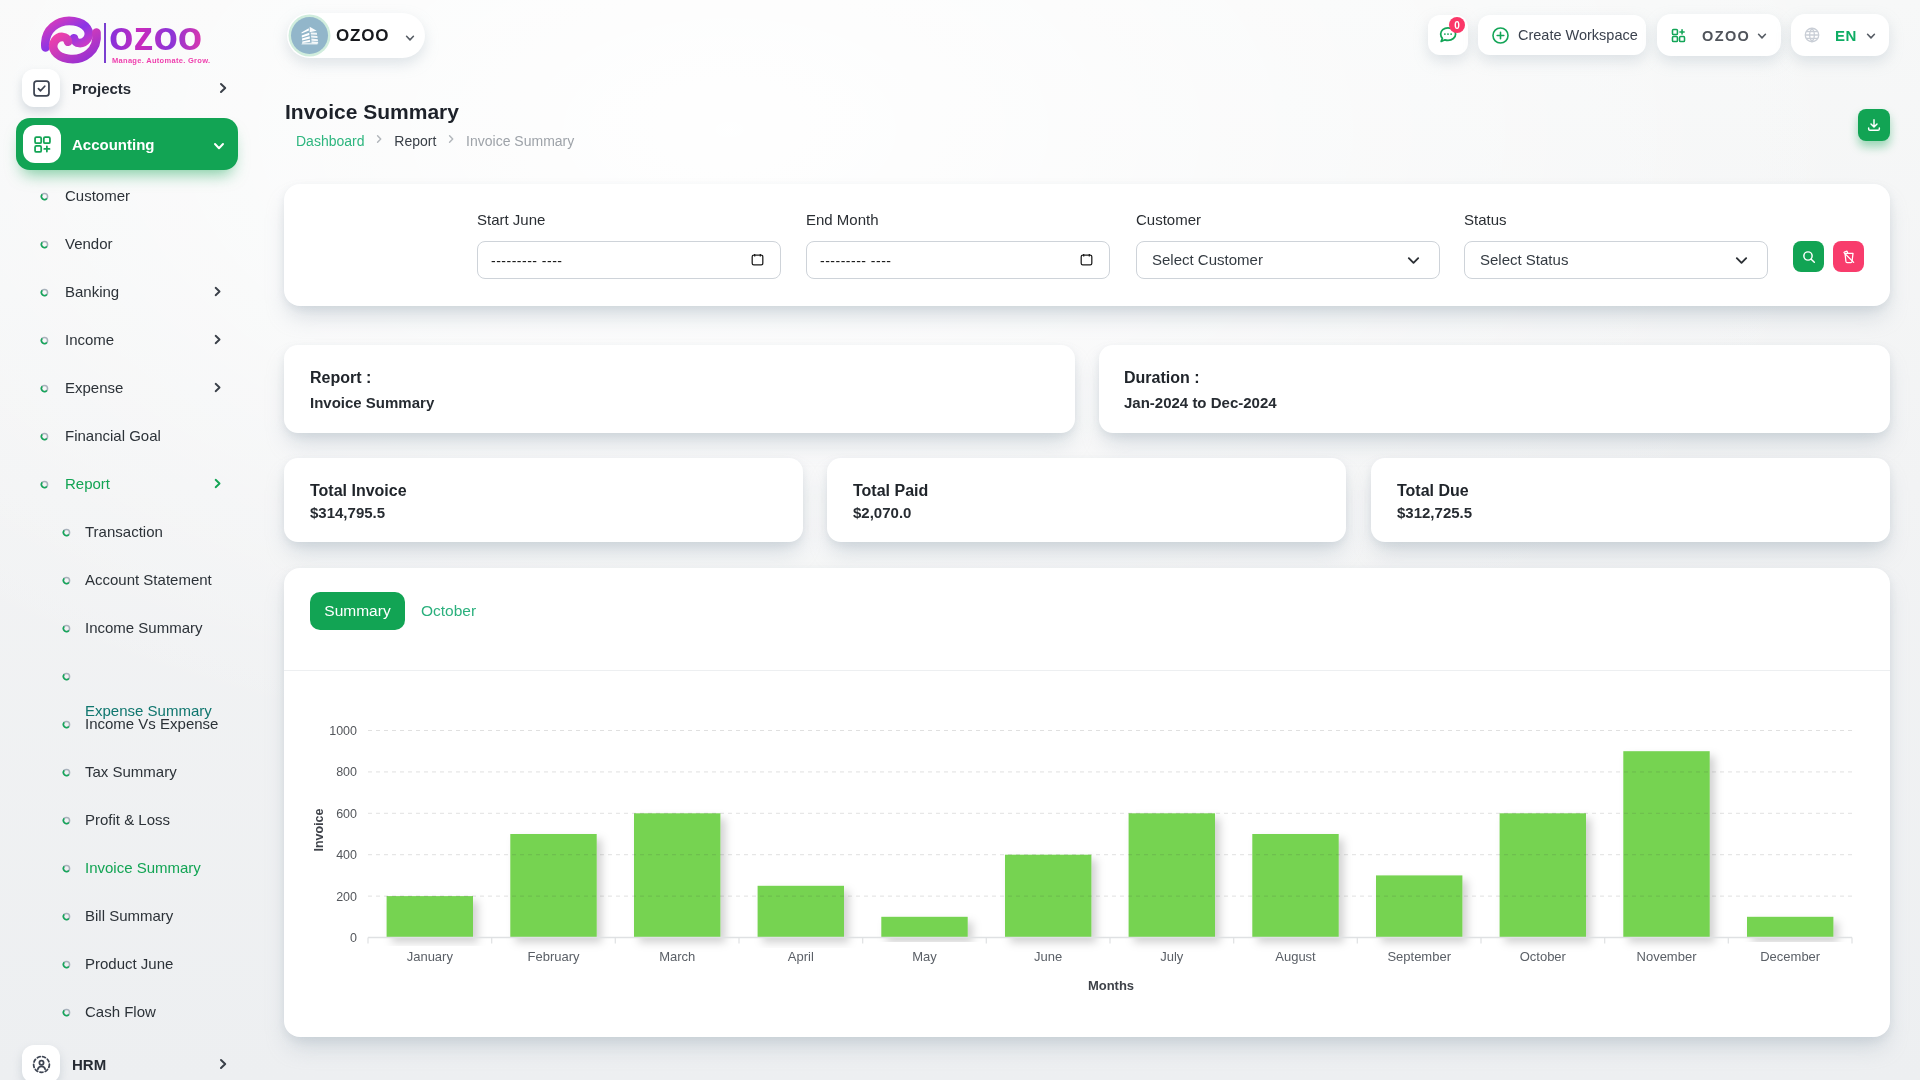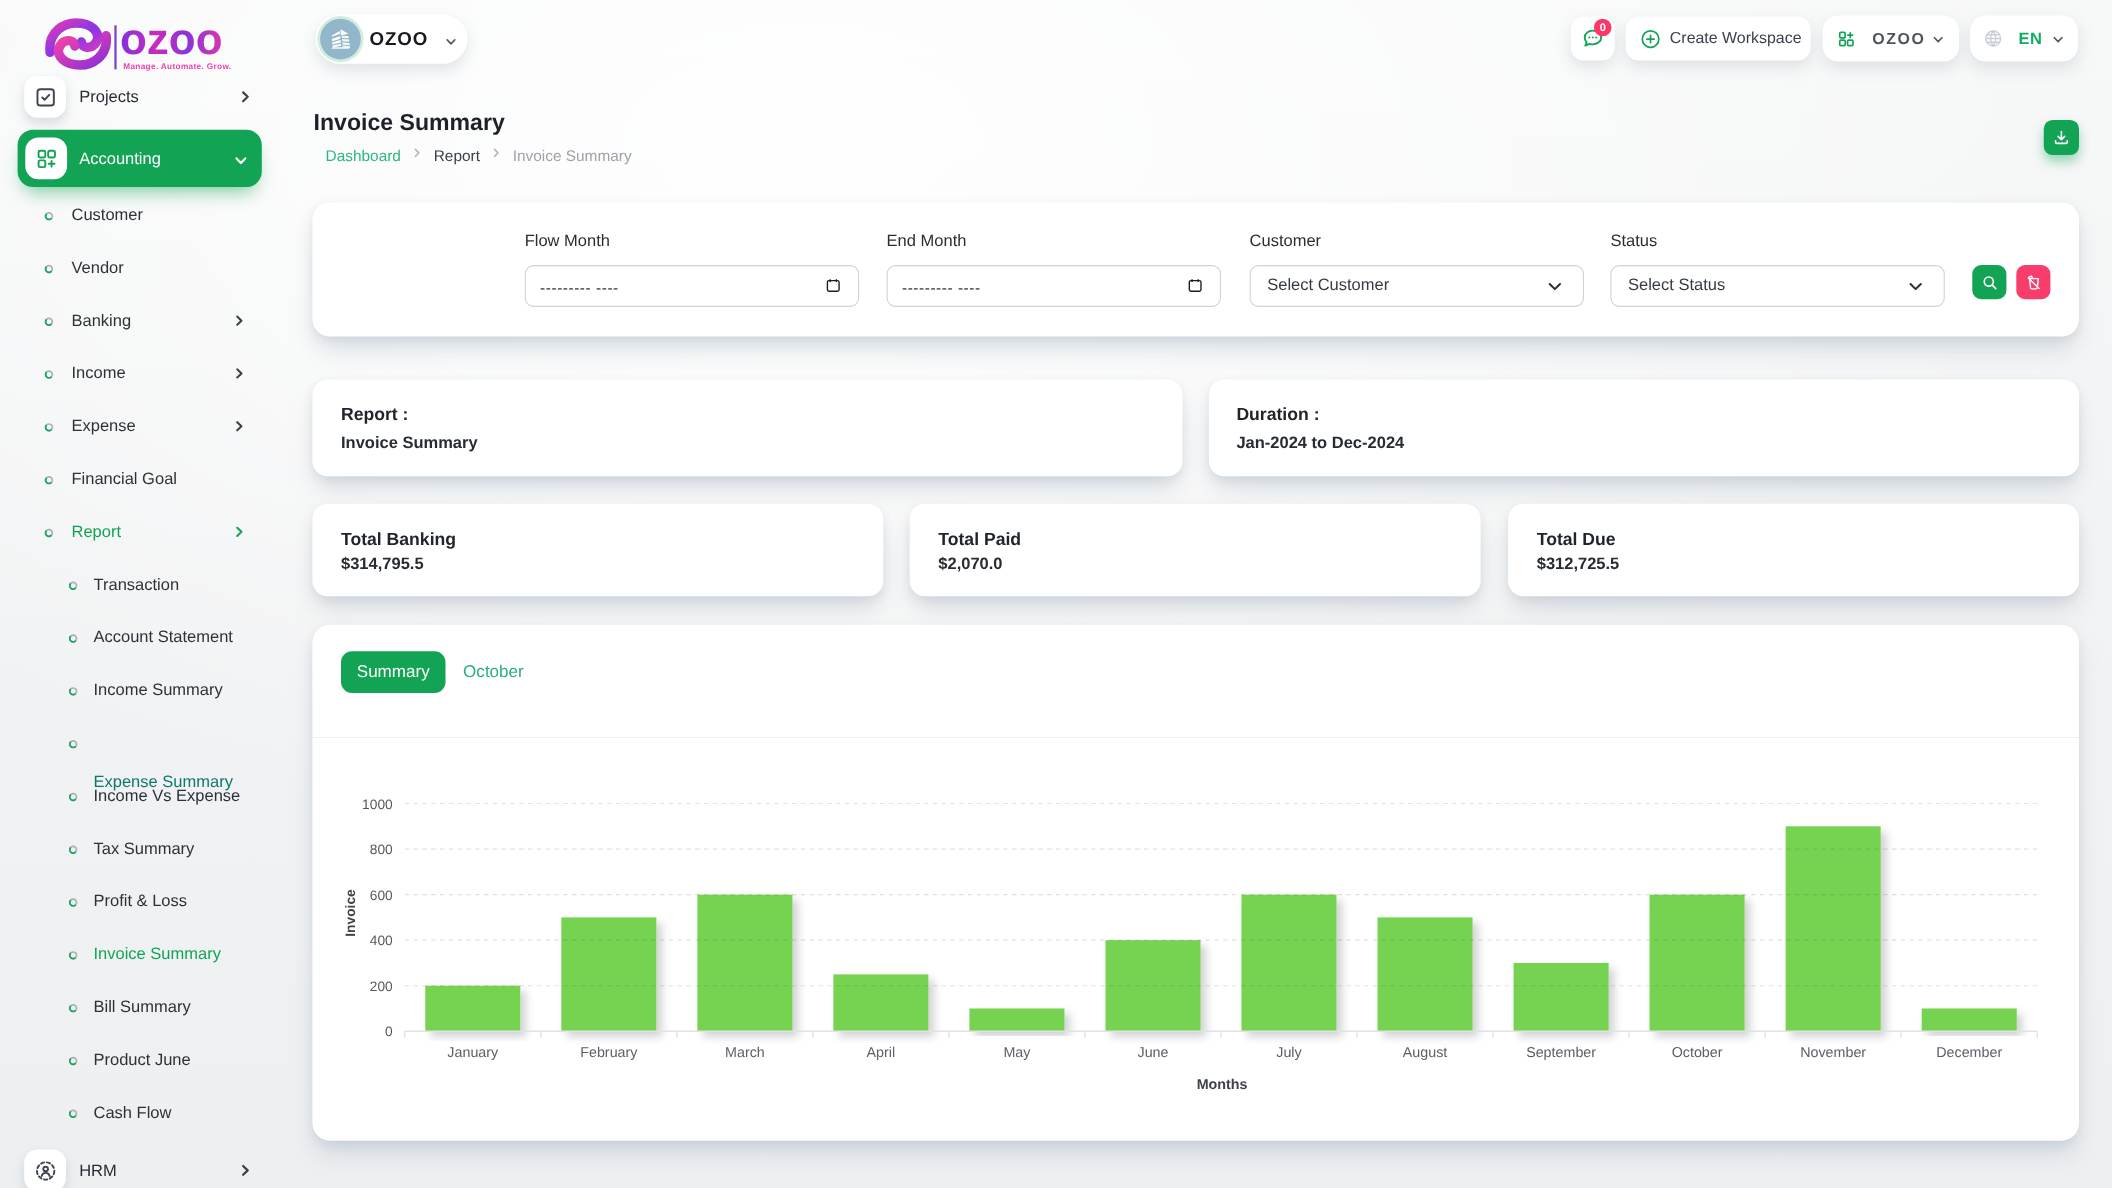--- a/index.html
+++ b/index.html
@@ -9,21 +9,21 @@
     background:
       radial-gradient(1700px 950px at 38% 12%, rgba(255,255,255,.95) 0%, rgba(255,255,255,0) 68%),
       linear-gradient(180deg,#f7f8f8 0%, #f2f3f4 45%, #edeff1 100%);
     position:relative; color:#23272e;
   }
   .abs { position:absolute; }
   .card { position:absolute; background:#fff; border-radius:16px;
           box-shadow:0 14px 22px -5px rgba(160,173,186,.42), 0 3px 9px rgba(160,173,186,.2); }
   .icbox { position:absolute; width:38px; height:38px; background:#fff; border-radius:12px;
            box-shadow:0 5px 10px rgba(170,182,194,.45); display:flex; align-items:center; justify-content:center; }
-  .mitem { position:absolute; font-size:15px; font-weight:400; color:#272c34; }
+  .mitem { position:absolute; font-size:15px; font-weight:700; color:#272c34; }
   .sitem { position:absolute; font-size:15px; color:#2c3238; }
   .chev  { position:absolute; }
   .hbox { position:absolute; background:#fff; border-radius:13px;
           box-shadow:0 6px 14px rgba(170,182,194,.35); display:flex; align-items:center; }
 </style>
 </head>
 <body>
 
 <div id="sidebar" class="abs" style="left:0;top:0;width:260px;height:1080px;">
 
@@ -272,21 +272,21 @@
 
 <div class="abs" style="left:1858px;top:109px;width:32px;height:32px;border-radius:8px;background:#12a454;
      box-shadow:0 6px 10px rgba(18,164,84,.4);display:flex;align-items:center;justify-content:center;">
   <svg width="16" height="16" viewBox="0 0 24 24" fill="none" stroke="#fff" stroke-width="2.2" stroke-linecap="round" stroke-linejoin="round">
     <path d="M12 4v10M7.5 10.5L12 15l4.5-4.5"></path>
       <path d="M4 16.5V18a2 2 0 0 0 2 2h12a2 2 0 0 0 2-2v-1.5"></path>
   </svg>
 </div>
 
 <div class="card" style="left:284px;top:184px;width:1606px;height:122px;"></div>
-<div class="abs" style="left:477px;top:211px;font-size:15px;color:#2a2e33;">Flow Month</div>
+<div class="abs" style="left:477px;top:211px;font-size:15px;color:#2a2e33;">Start June</div>
 <div class="abs" style="left:806px;top:211px;font-size:15px;color:#2a2e33;">End Month</div>
 <div class="abs" style="left:1136px;top:211px;font-size:15px;color:#2a2e33;">Customer</div>
 <div class="abs" style="left:1464px;top:211px;font-size:15px;color:#2a2e33;">Status</div>
 
 <div class="abs" style="left:477px;top:241px;width:304px;height:38px;border:1px solid #ced3d9;border-radius:8px;background:#fff;"></div>
 <div class="abs" style="left:491px;top:253px;font-size:14px;color:#1e1e1e;letter-spacing:.5px;">--------- ----</div>
 <svg class="abs" style="left:750px;top:252px;" width="15" height="15" viewBox="0 0 24 24" fill="none" stroke="#1c1c1c" stroke-width="2">
     <rect x="3.5" y="5" width="17" height="15.5" rx="2.5"></rect>
     <path d="M7.5 3v4M16.5 3v4"></path>
   </svg>
@@ -325,21 +325,21 @@
 <div class="card" style="left:284px;top:345px;width:791px;height:88px;border-radius:14px;"></div>
 <div class="card" style="left:1099px;top:345px;width:791px;height:88px;border-radius:14px;"></div>
 <div class="abs" style="left:310px;top:369px;font-size:16px;font-weight:700;color:#20252b;">Report :</div>
 <div class="abs" style="left:310px;top:394px;font-size:15px;font-weight:700;color:#272c32;">Invoice Summary</div>
 <div class="abs" style="left:1124px;top:369px;font-size:16px;font-weight:700;color:#20252b;">Duration :</div>
 <div class="abs" style="left:1124px;top:394px;font-size:15px;font-weight:700;color:#272c32;">Jan-2024 to Dec-2024</div>
 
 <div class="card" style="left:284px;top:458px;width:519px;height:84px;border-radius:14px;"></div>
 <div class="card" style="left:827px;top:458px;width:519px;height:84px;border-radius:14px;"></div>
 <div class="card" style="left:1371px;top:458px;width:519px;height:84px;border-radius:14px;"></div>
-<div class="abs" style="left:310px;top:482px;font-size:16px;font-weight:700;color:#20252b;">Total Banking</div>
+<div class="abs" style="left:310px;top:482px;font-size:16px;font-weight:700;color:#20252b;">Total Invoice</div>
 <div class="abs" style="left:310px;top:504px;font-size:15px;font-weight:700;color:#272c32;">$314,795.5</div>
 <div class="abs" style="left:853px;top:482px;font-size:16px;font-weight:700;color:#20252b;">Total Paid</div>
 <div class="abs" style="left:853px;top:504px;font-size:15px;font-weight:700;color:#272c32;">$2,070.0</div>
 <div class="abs" style="left:1397px;top:482px;font-size:16px;font-weight:700;color:#20252b;">Total Due</div>
 <div class="abs" style="left:1397px;top:504px;font-size:15px;font-weight:700;color:#272c32;">$312,725.5</div>
 
 <div class="card" style="left:284px;top:568px;width:1606px;height:469px;"></div>
 <div class="abs" style="left:310px;top:592px;width:95px;height:38px;border-radius:10px;background:#12a454;
      display:flex;align-items:center;justify-content:center;color:#fff;font-size:15.5px;">Summary</div>
 <div class="abs" style="left:421px;top:602px;font-size:15.5px;color:#2bb07d;">October</div>

